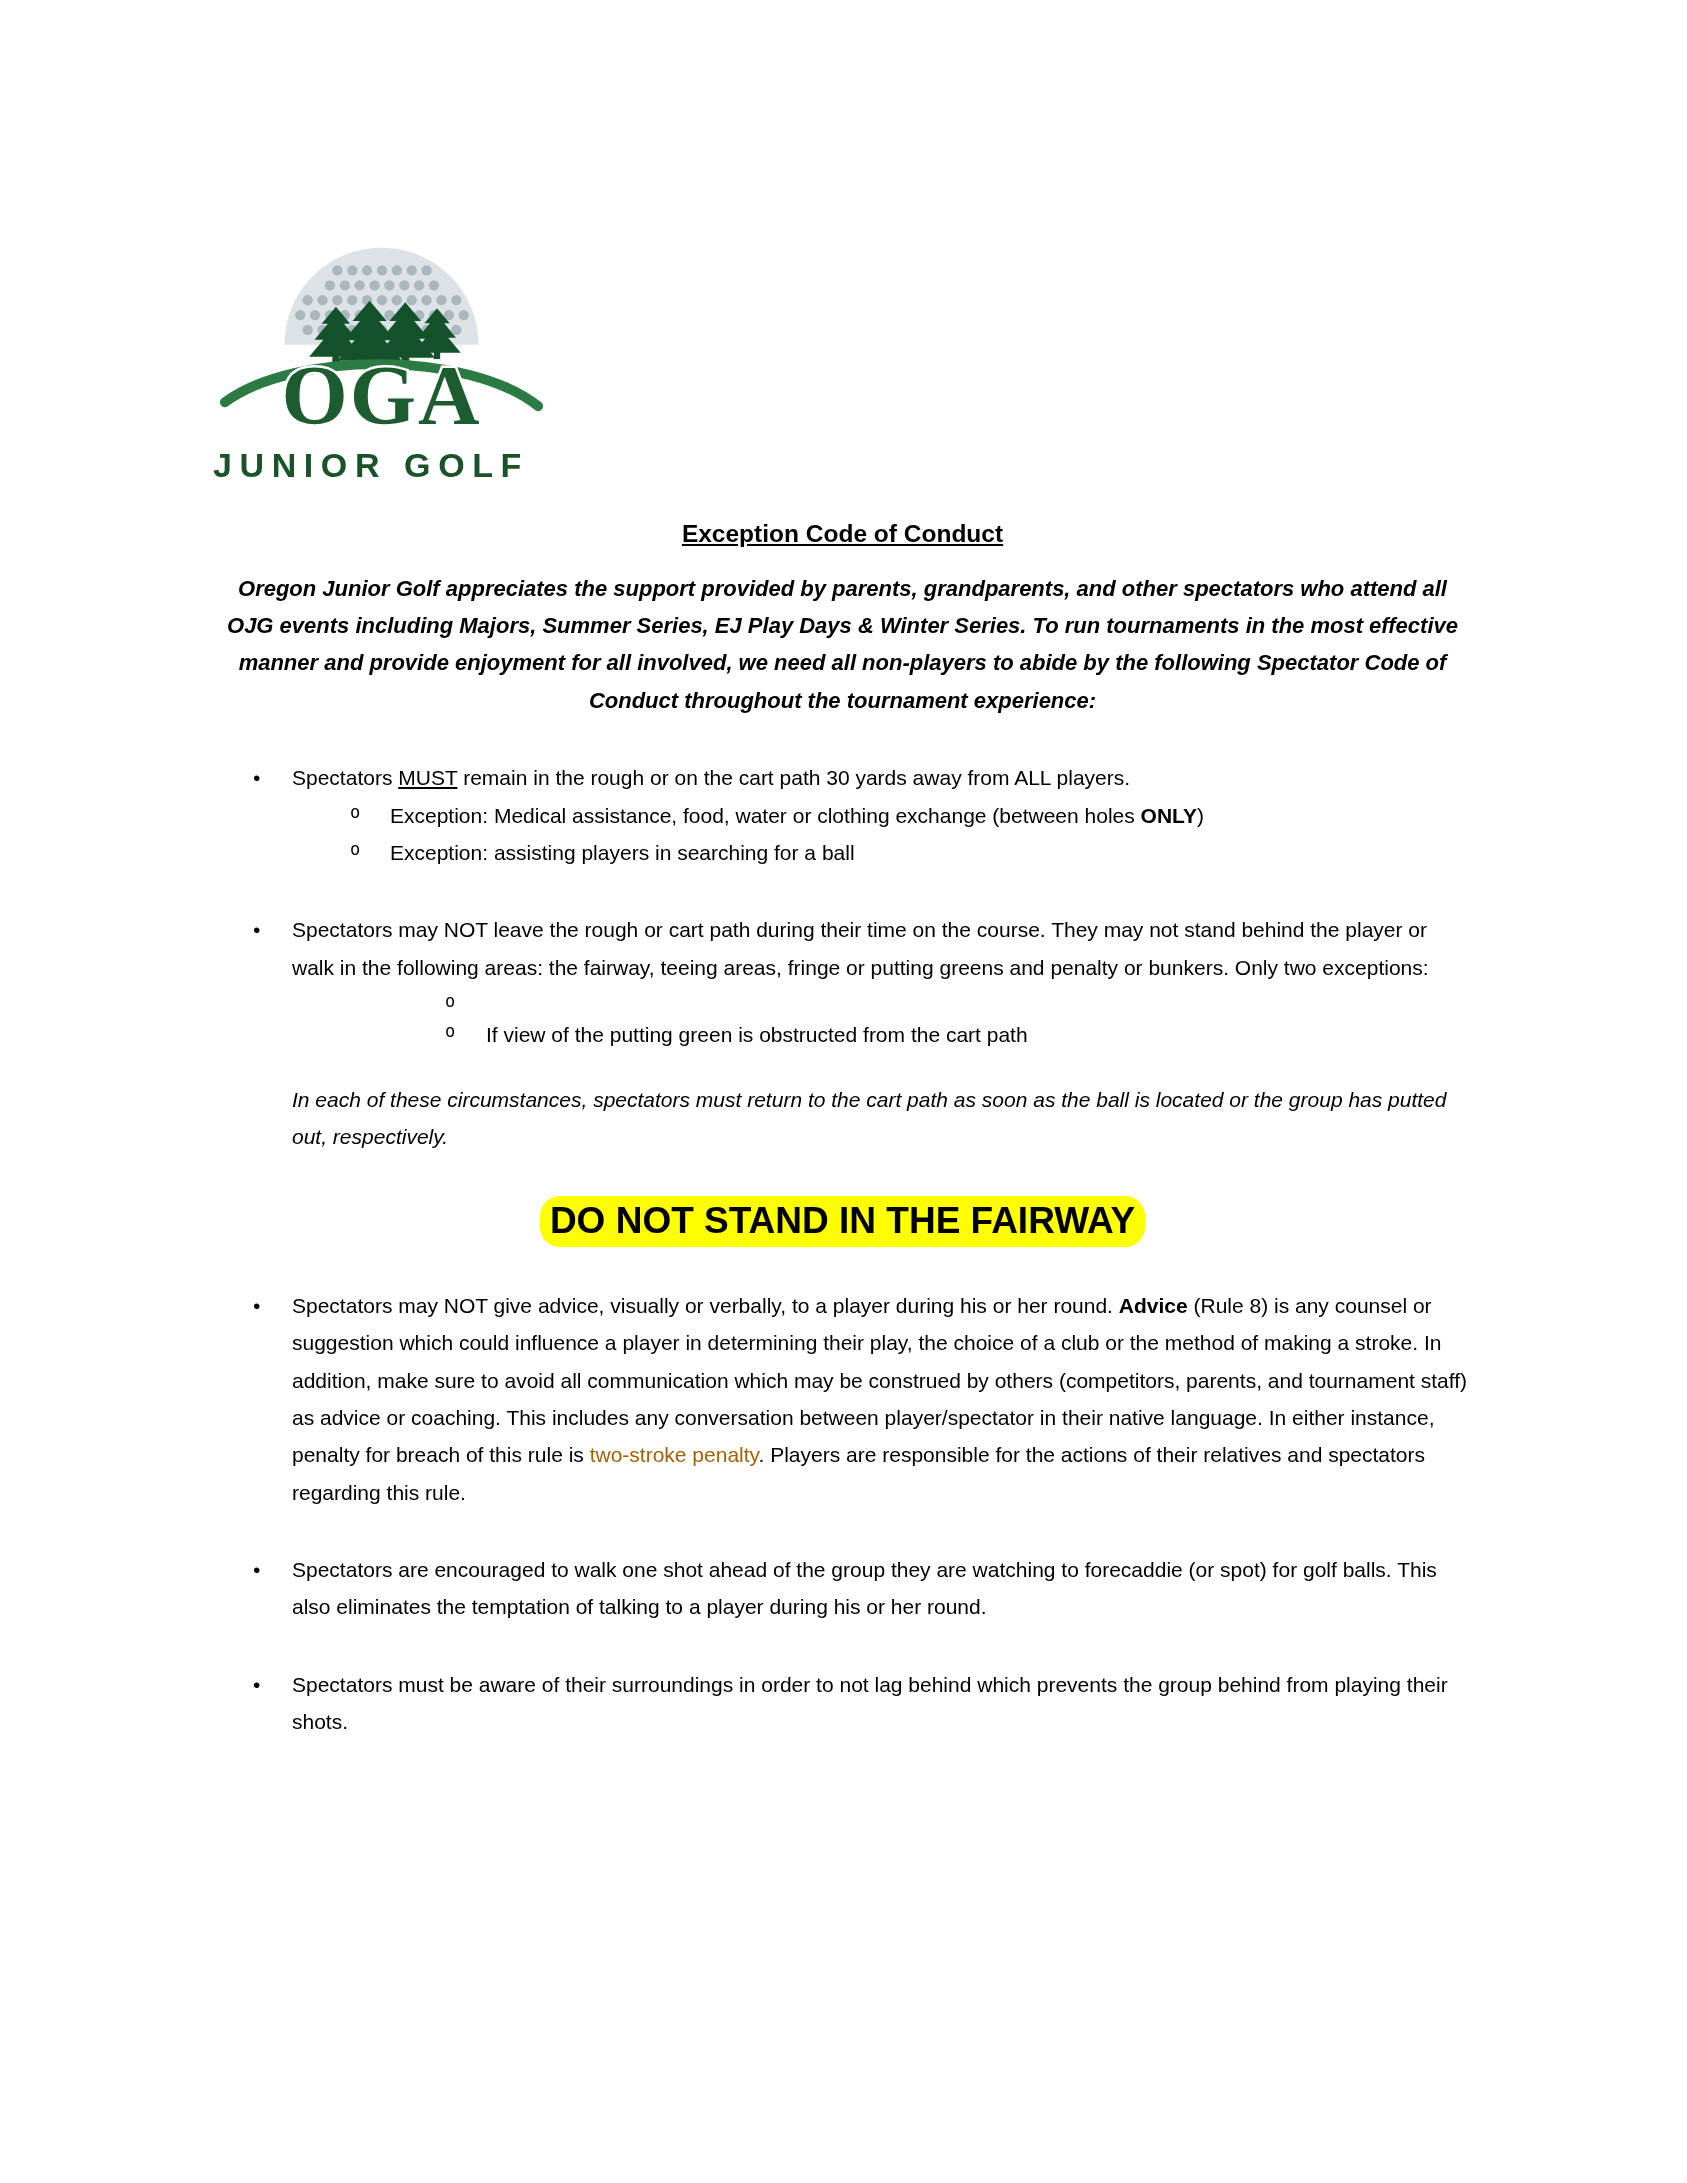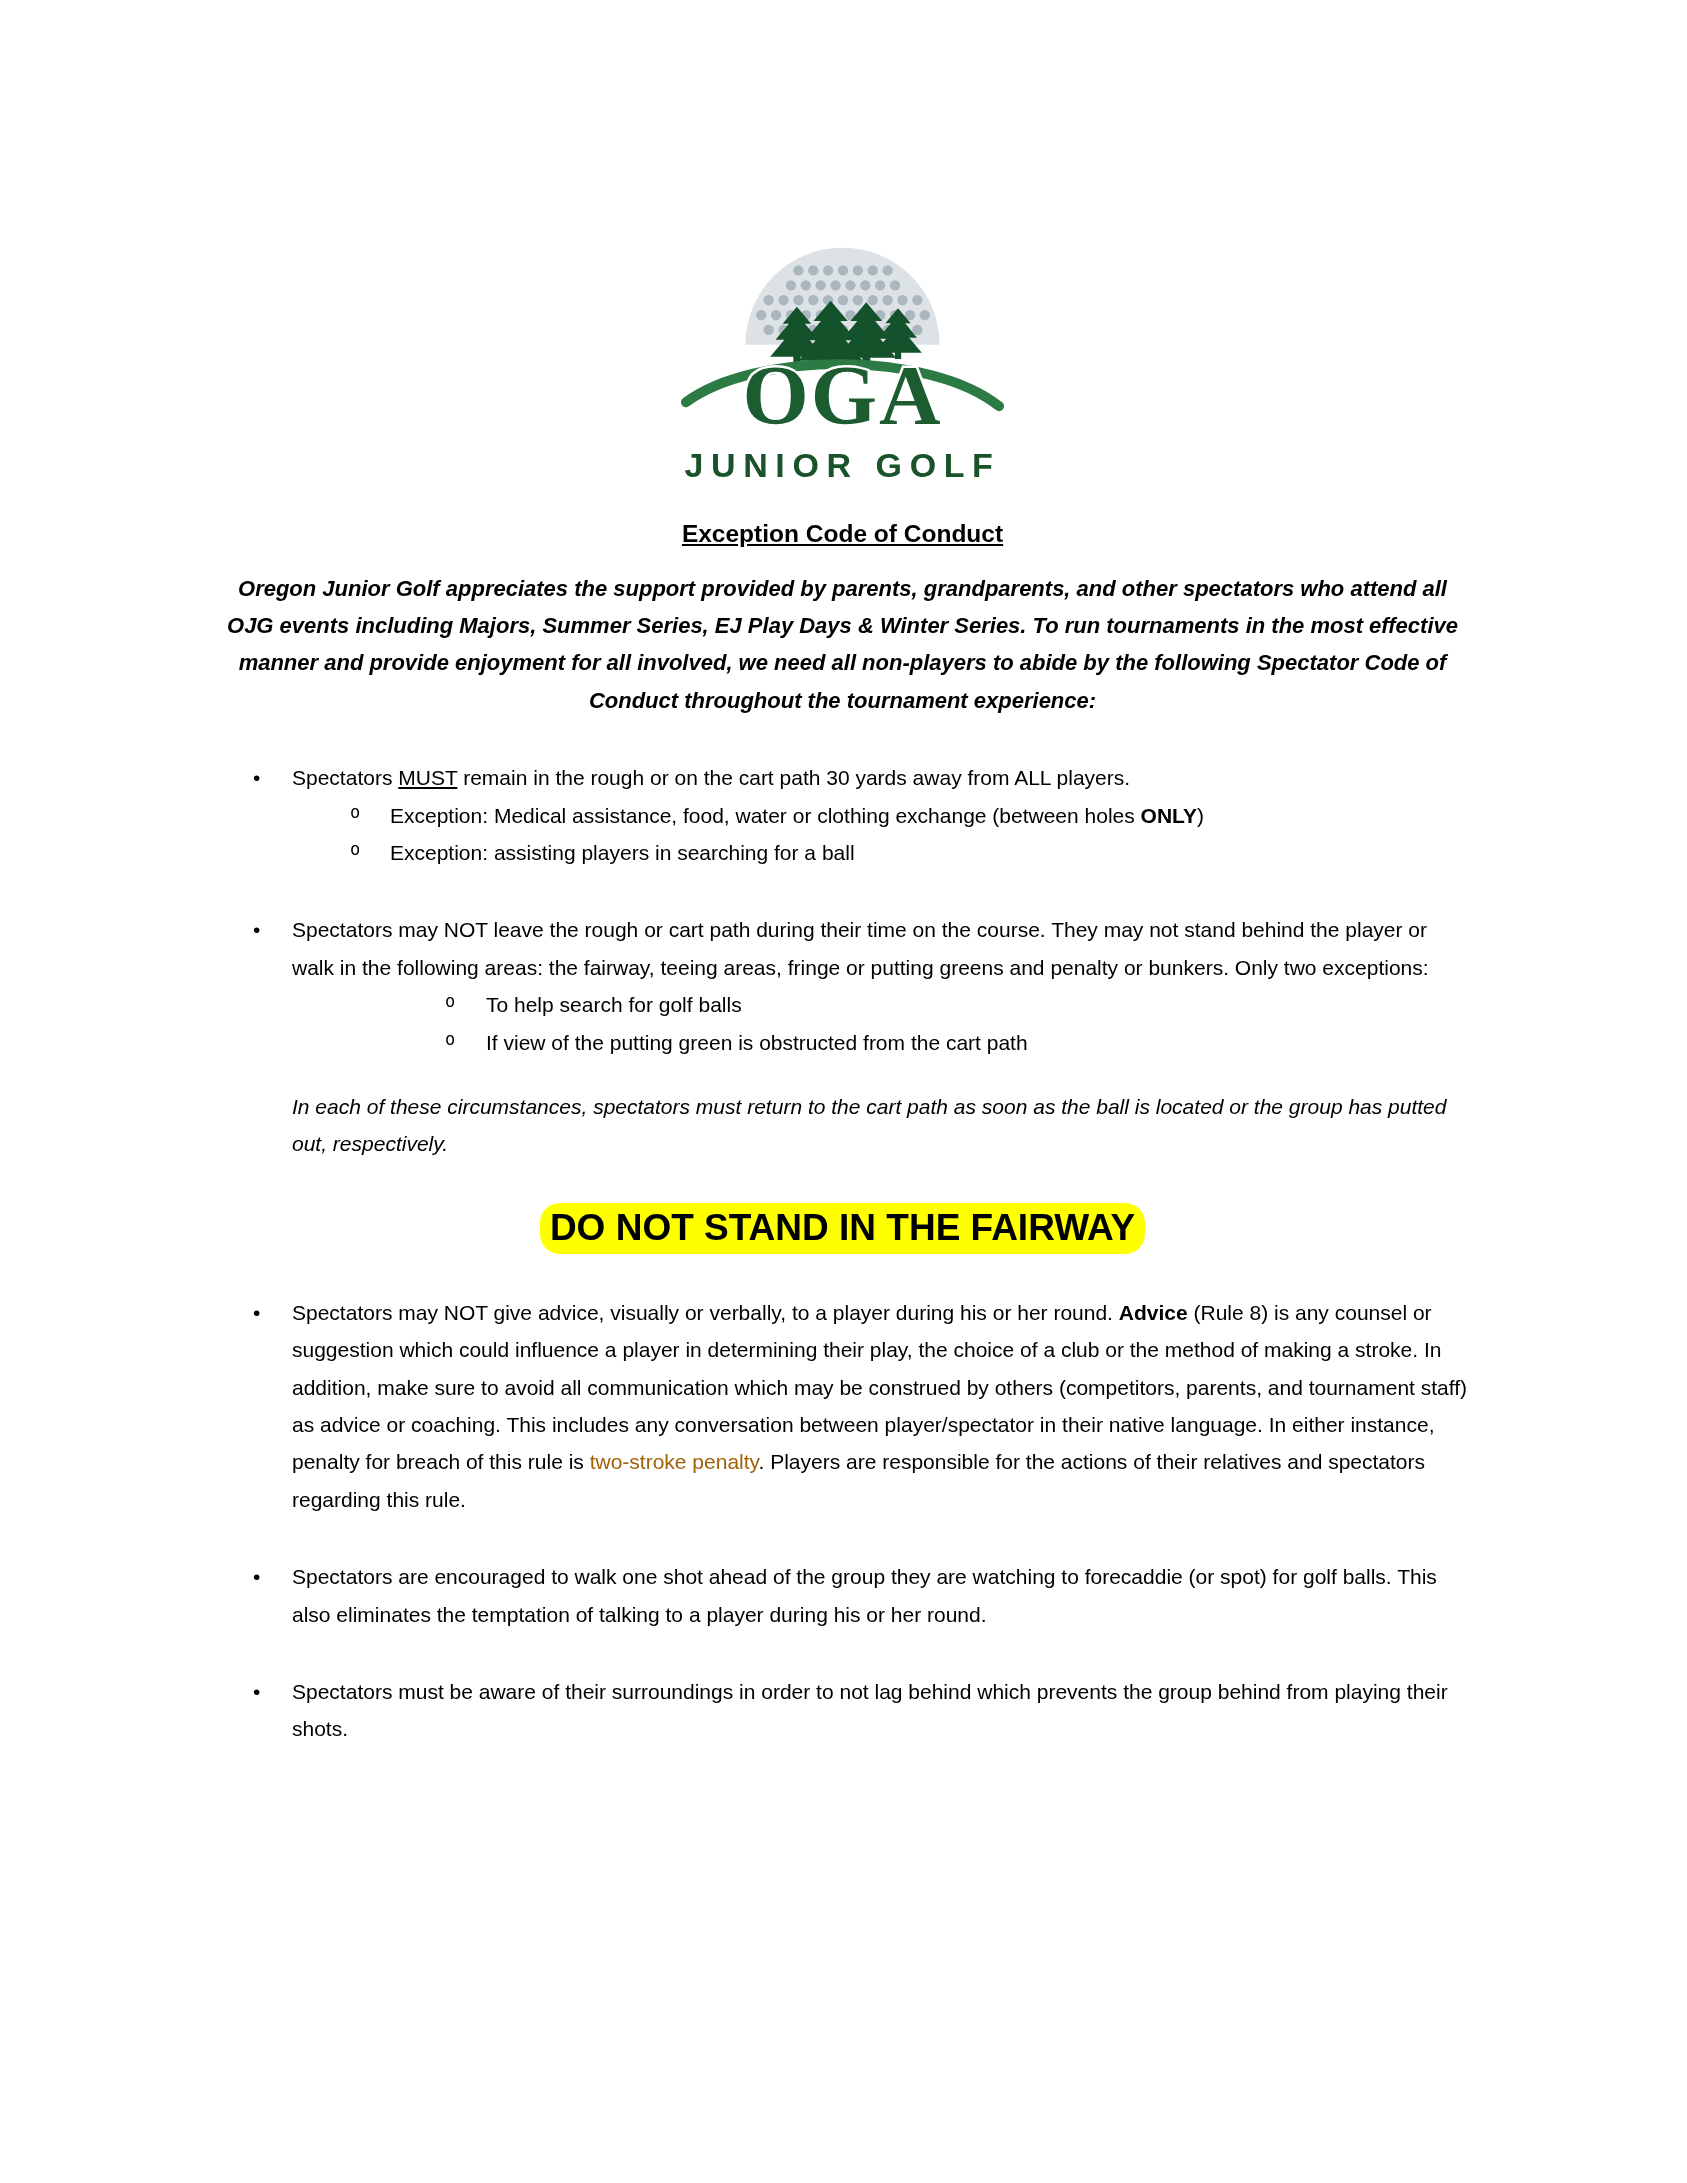--- a/index.html
+++ b/index.html
@@ -5,21 +5,21 @@
   * { margin:0; padding:0; box-sizing:border-box; }
   html, body { background:#ffffff; }
   body {
     width:1687px; height:2183px; overflow:hidden;
     font-family:"Liberation Sans", sans-serif;
     color:#000000;
   }
   .page { padding:198px 215px 0 213px; }
 
   
-  .logo-block { text-align:center; }
+  .logo-block { }
   .logo-svg { display:inline-block; }
   .logo-wordmark {
     font-size:34px; font-weight:bold; letter-spacing:7.6px;
     color:#1a5329; margin-top:1.7px;
   }
 
   
   .doc-title {
     text-align:center; font-size:24.5px; font-weight:bold;
     text-decoration:underline; margin-top:35px;
@@ -167,21 +167,20 @@
 
     <div class="group">
       <div class="row l1">
         <span class="marker">•</span>
         <div class="rule-text">
           <span>Spectators may </span><span class="seg-i">NOT</span><span> leave the rough or cart path during their time on the course.  They may not stand behind the player or walk in the following areas:  the fairway, teeing areas, fringe or putting greens and penalty or bunkers. Only two exceptions:</span>
         </div>
       </div>
       <div class="row l2b">
         <span class="marker marker-sub">o</span>
-        <div class="rule-text">To help search for golf balls</div>
       </div>
       <div class="row l2b">
         <span class="marker marker-sub">o</span>
         <div class="rule-text">If view of the putting green is obstructed from the cart path</div>
       </div>
     </div>
 
     <p class="note">In each of these circumstances, spectators must return to the cart path as soon as the ball is located or the group has putted out, respectively.</p>
 
     <div class="banner-wrap">

